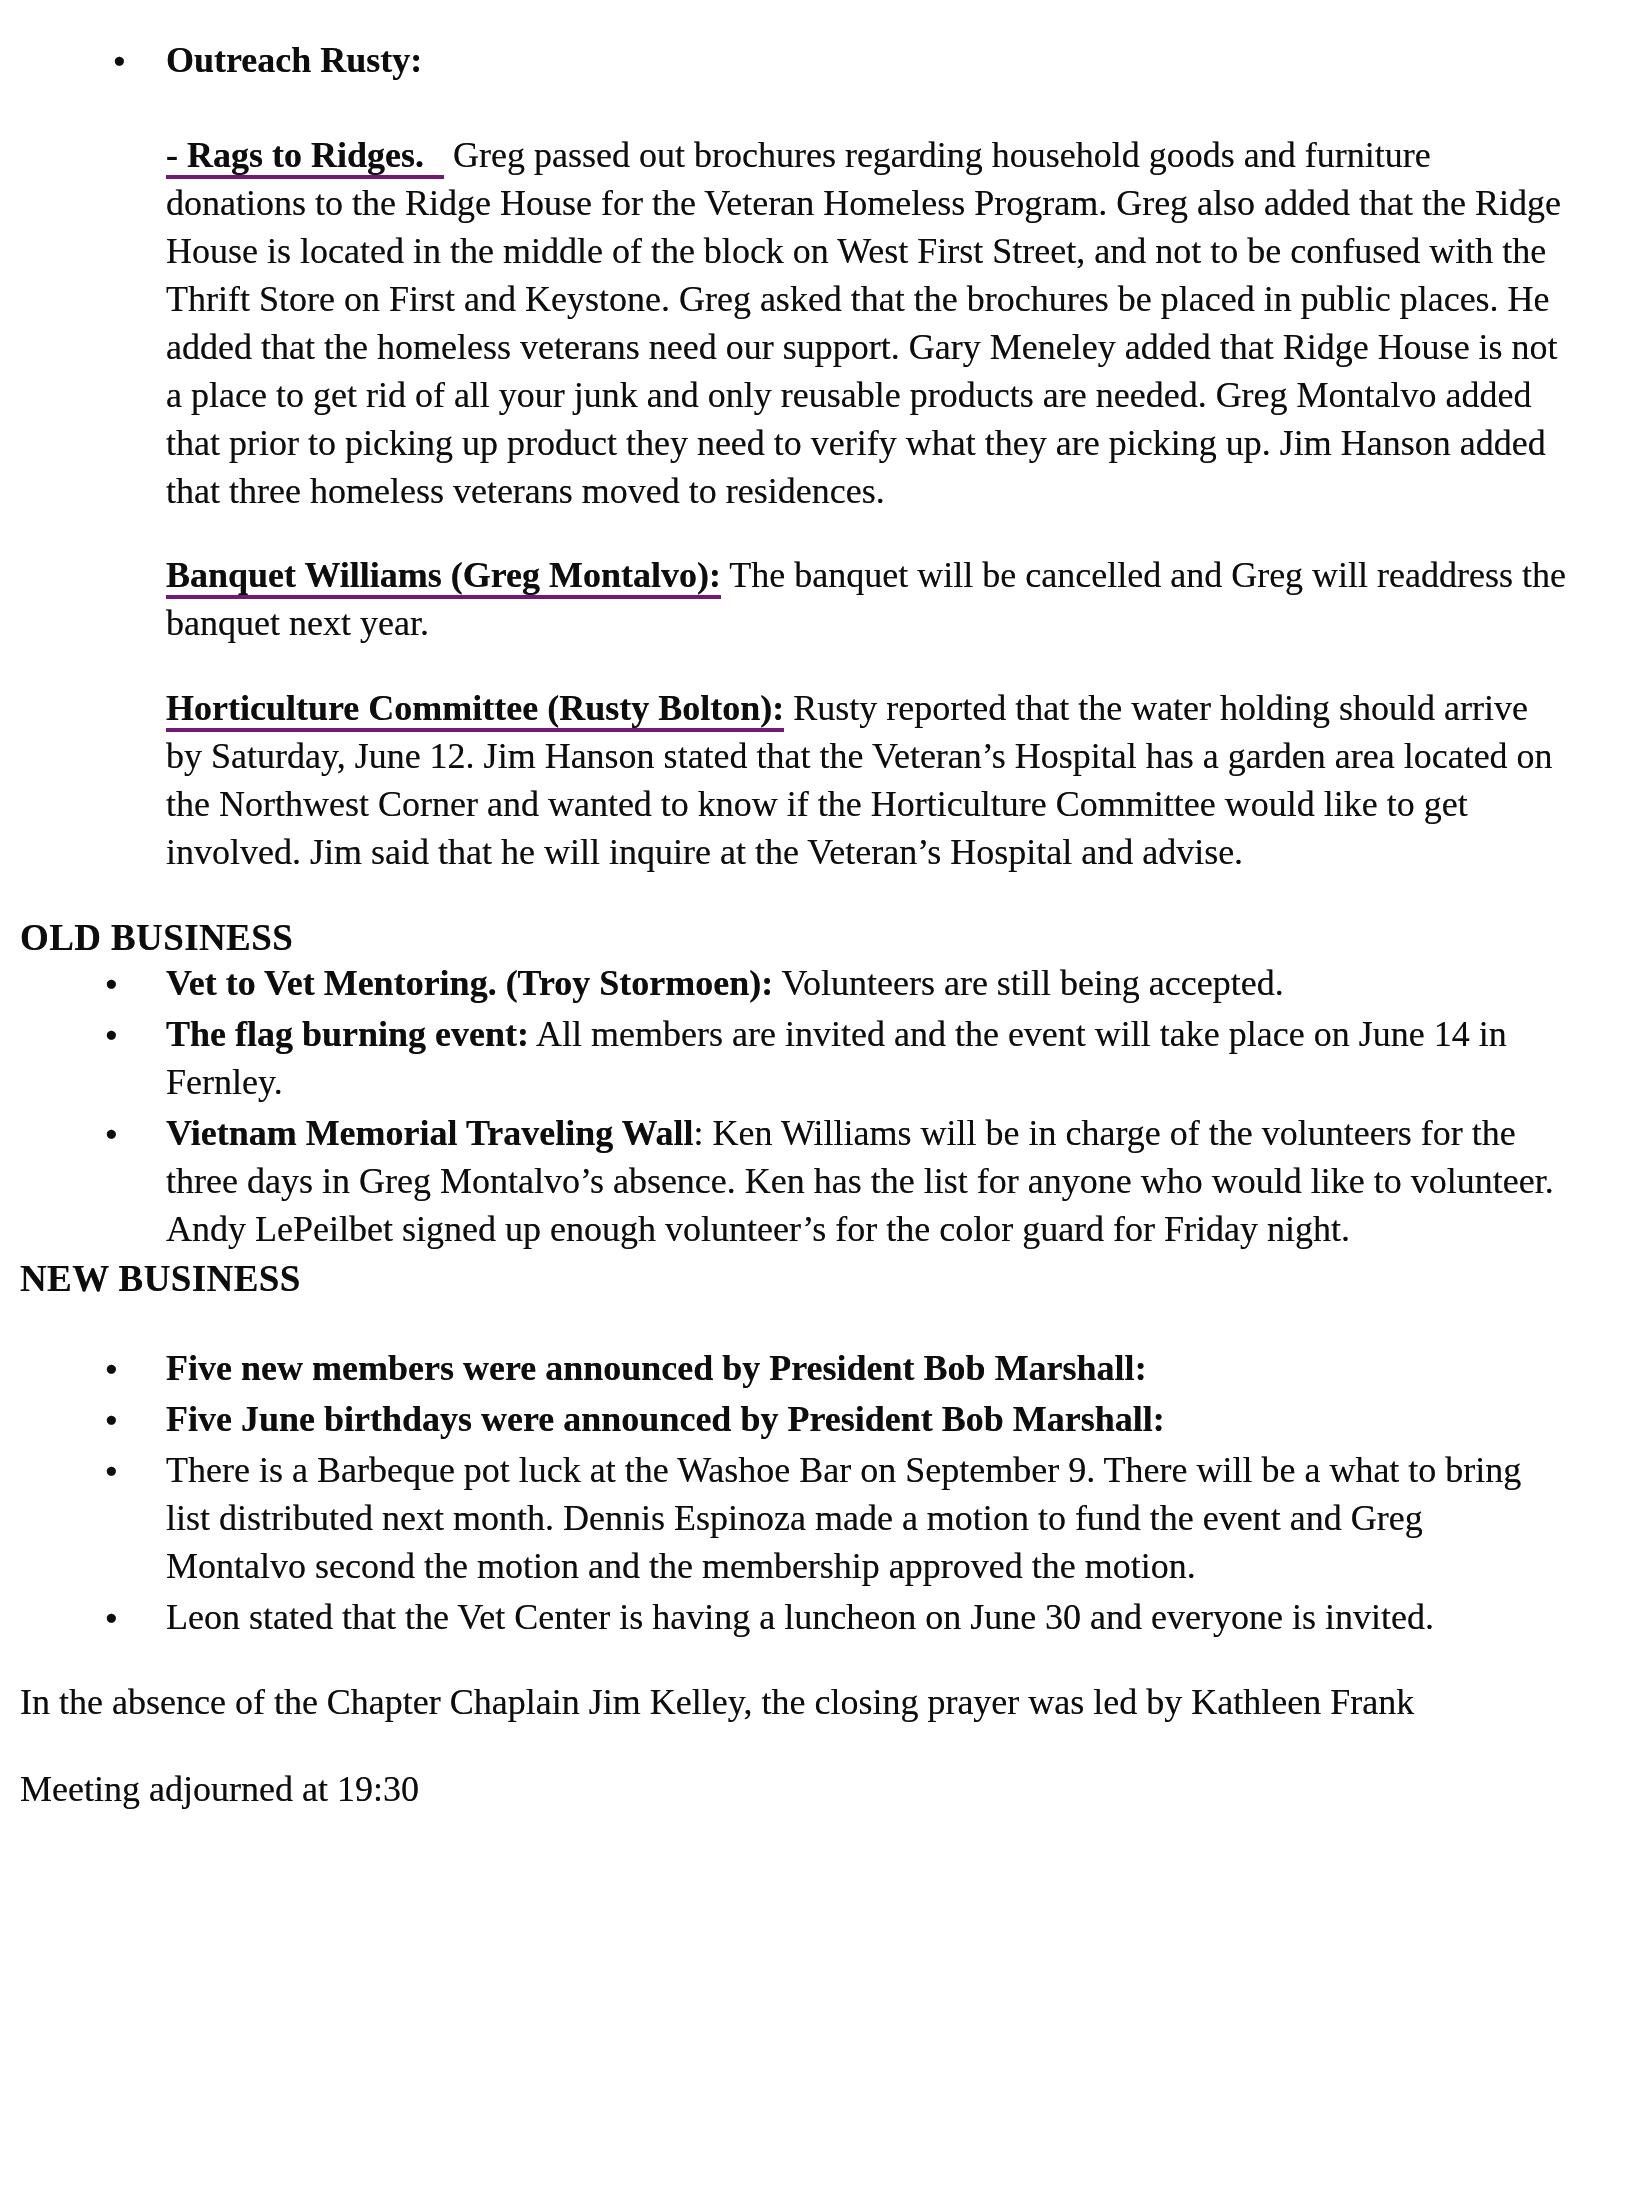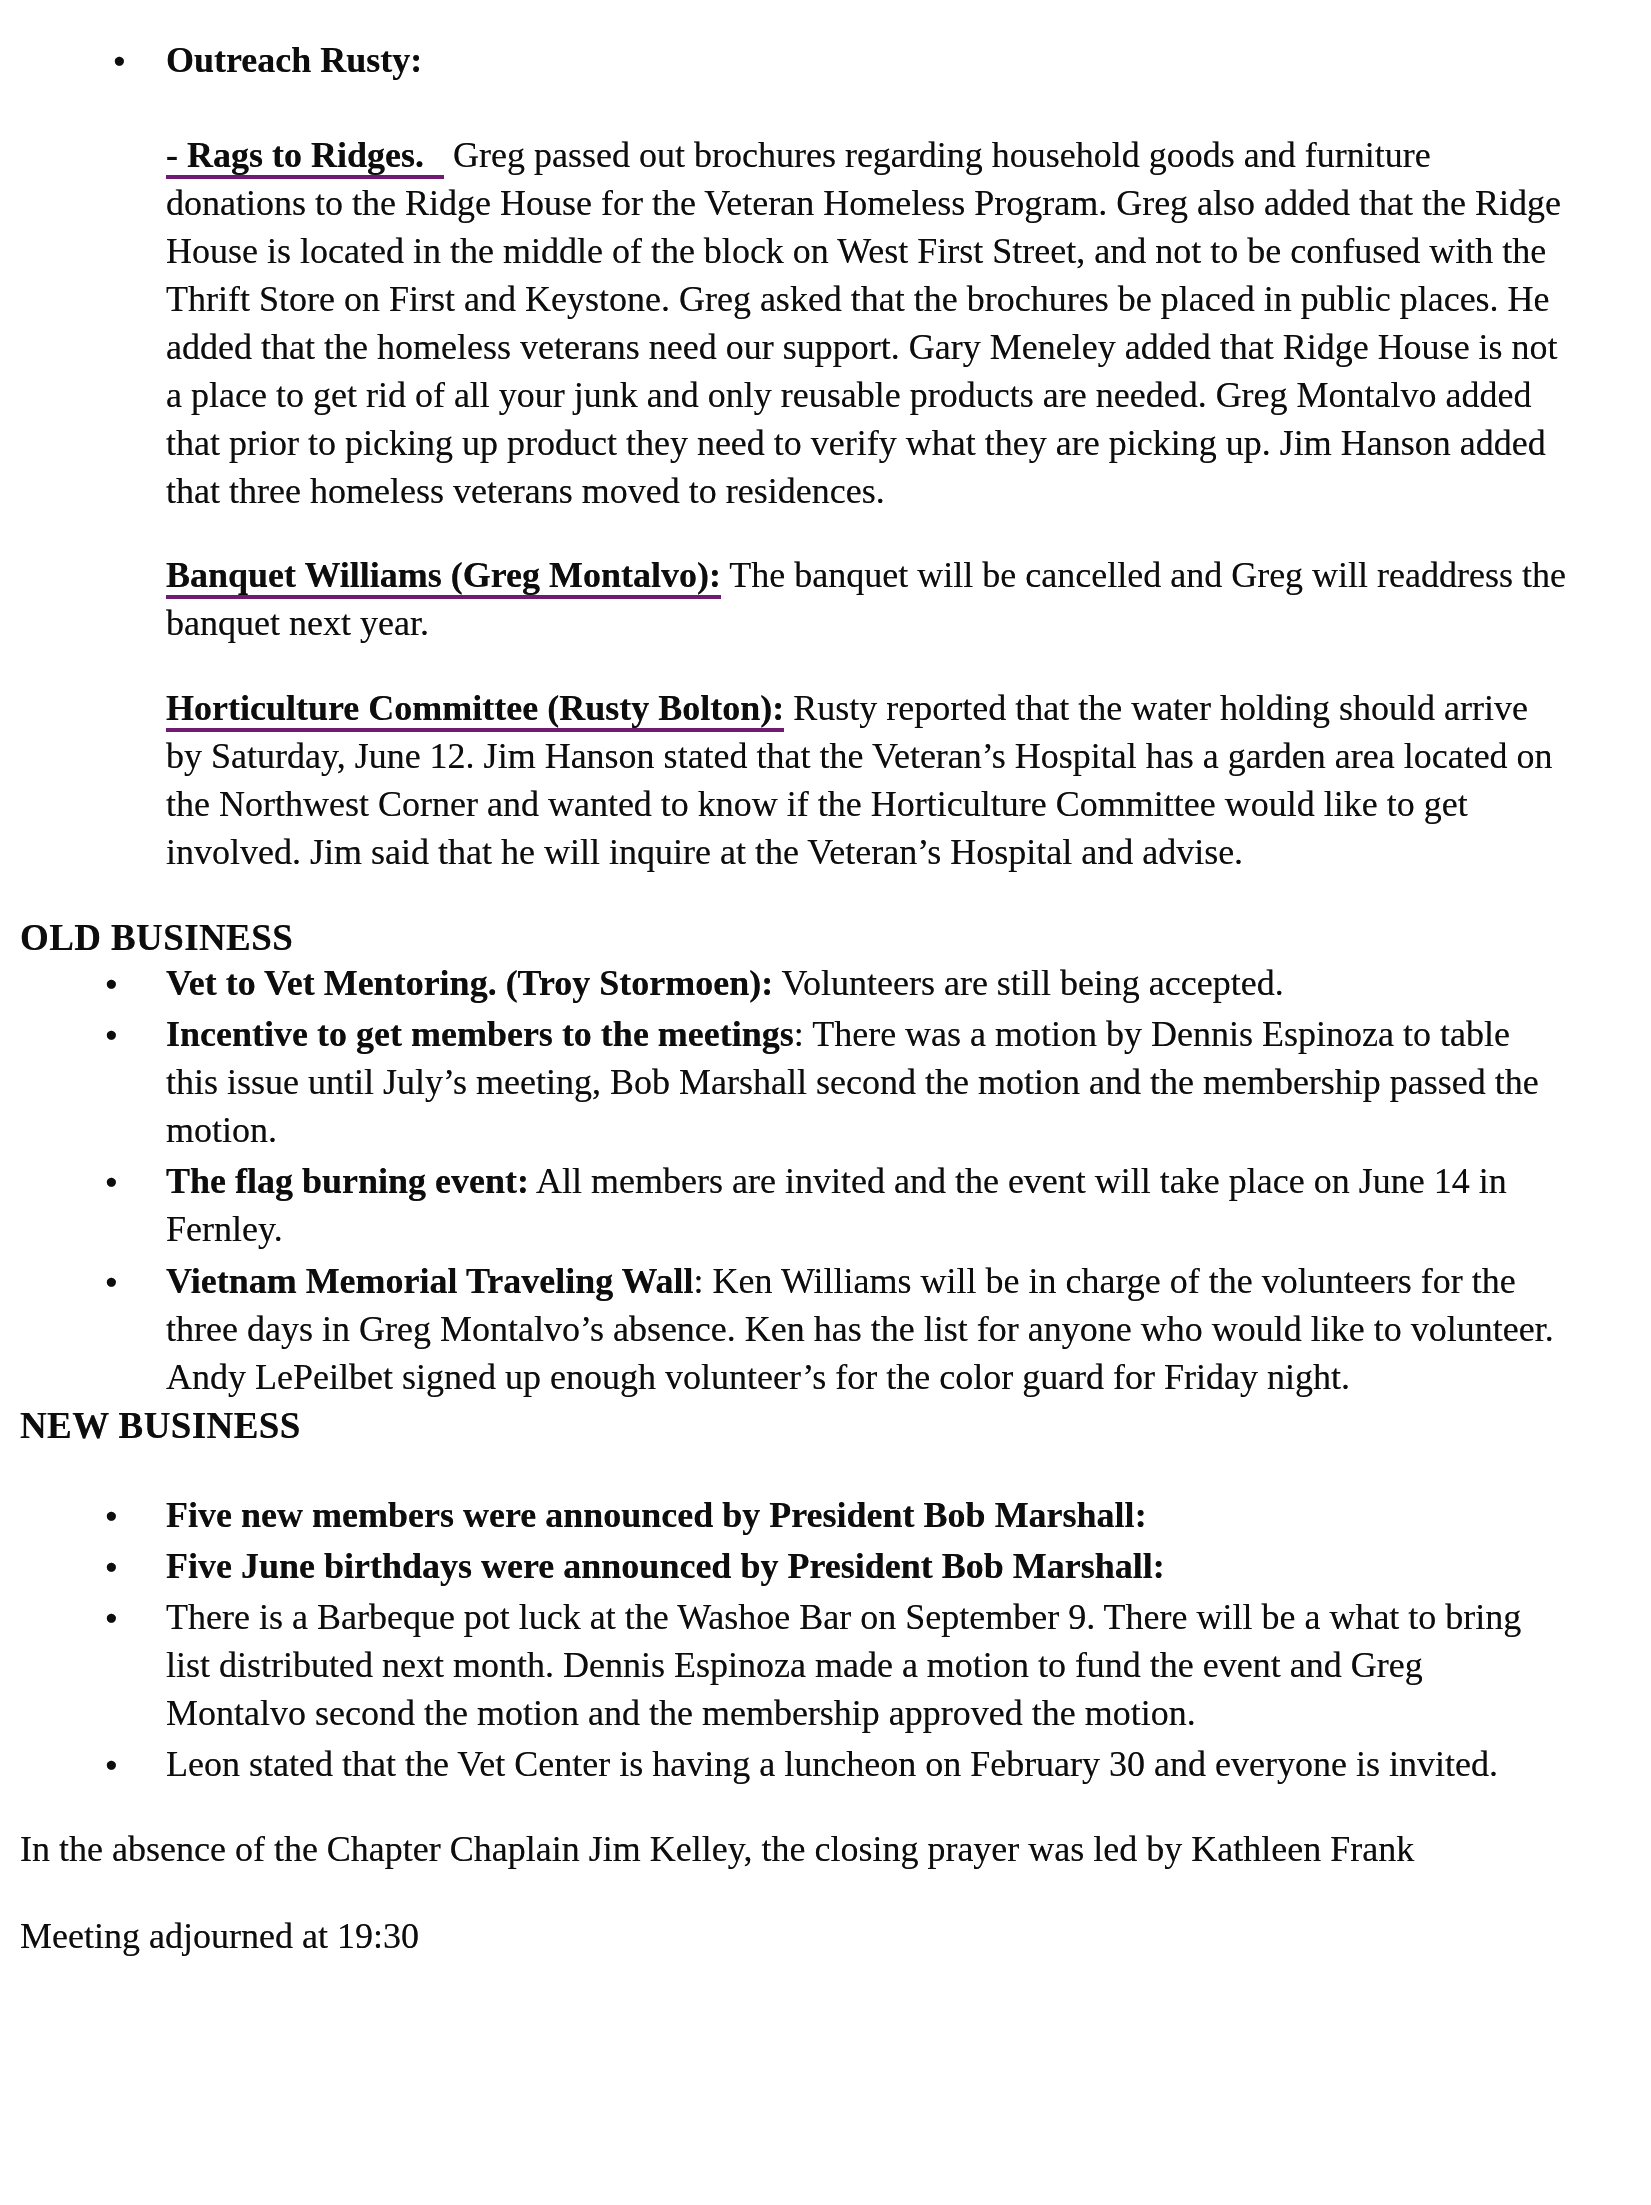--- a/index.html
+++ b/index.html
@@ -78,24 +78,20 @@
 
   <h2 class="section-heading old">OLD BUSINESS</h2>
 
   <div class="list">
     <div class="bullet-row">
       <span class="marker"></span>
       <span class="content"><span class="lead">Vet to Vet Mentoring. (Troy Stormoen):</span><span> Volunteers are still being accepted.</span></span>
     </div>
     <div class="bullet-row">
       <span class="marker"></span>
-      <span class="content"><span class="lead">Incentive to get members to the meetings</span><span>: There was a motion by Dennis Espinoza to table this issue until July’s meeting, Bob Marshall second the motion and the membership passed the motion.</span></span>
-    </div>
-    <div class="bullet-row">
-      <span class="marker"></span>
       <span class="content"><span class="lead">The flag burning event:</span><span> All members are invited and the event will take place on June 14 in Fernley.</span></span>
     </div>
     <div class="bullet-row">
       <span class="marker"></span>
       <span class="content"><span class="lead">Vietnam Memorial Traveling Wall</span><span>: Ken Williams will be in charge of the volunteers for the three days in Greg Montalvo’s absence. Ken has the list for anyone who would like to volunteer. Andy LePeilbet signed up enough volunteer’s for the color guard for Friday night.</span></span>
     </div>
   </div>
 
   <h2 class="section-heading new">NEW BUSINESS</h2>
 
@@ -107,21 +103,21 @@
     <div class="bullet-row">
       <span class="marker"></span>
       <span class="content"><span class="lead">Five June birthdays were announced by President Bob Marshall:</span><span></span></span>
     </div>
     <div class="bullet-row">
       <span class="marker"></span>
       <span class="content"><span class="lead"></span><span>There is a Barbeque pot luck at the Washoe Bar on September 9. There will be a what to bring list distributed next month. Dennis Espinoza made a motion to fund the event and Greg Montalvo second the motion and the membership approved the motion.</span></span>
     </div>
     <div class="bullet-row">
       <span class="marker"></span>
-      <span class="content"><span class="lead"></span><span>Leon stated that the Vet Center is having a luncheon on February 30 and everyone is invited.</span></span>
+      <span class="content"><span class="lead"></span><span>Leon stated that the Vet Center is having a luncheon on June 30 and everyone is invited.</span></span>
     </div>
   </div>
 
   <p class="flush closing-line">In the absence of the Chapter Chaplain Jim Kelley, the closing prayer was led by Kathleen Frank</p>
   <p class="flush adjourn-line">Meeting adjourned at 19:30</p>
 
 </div>
 
 
 </body></html>

